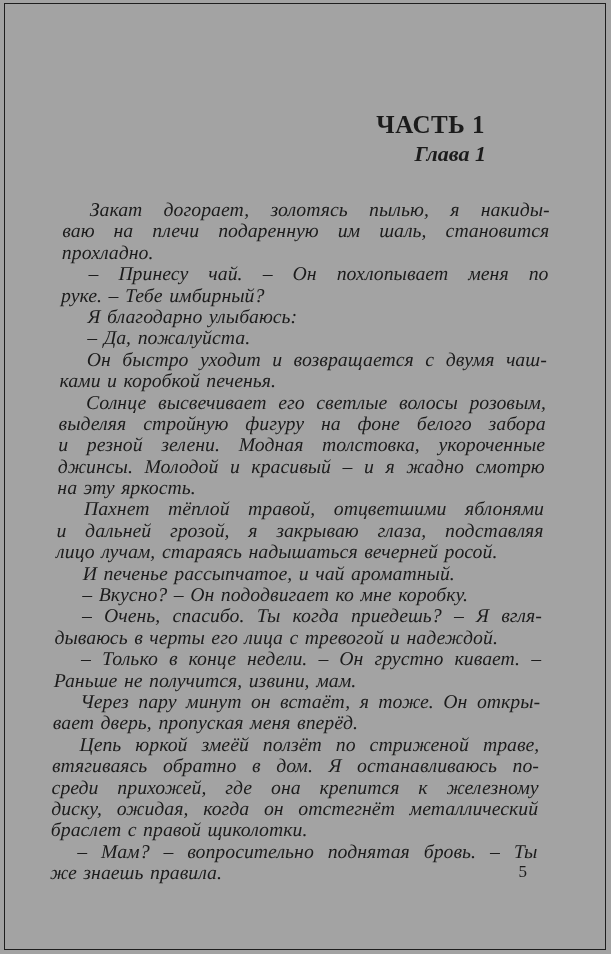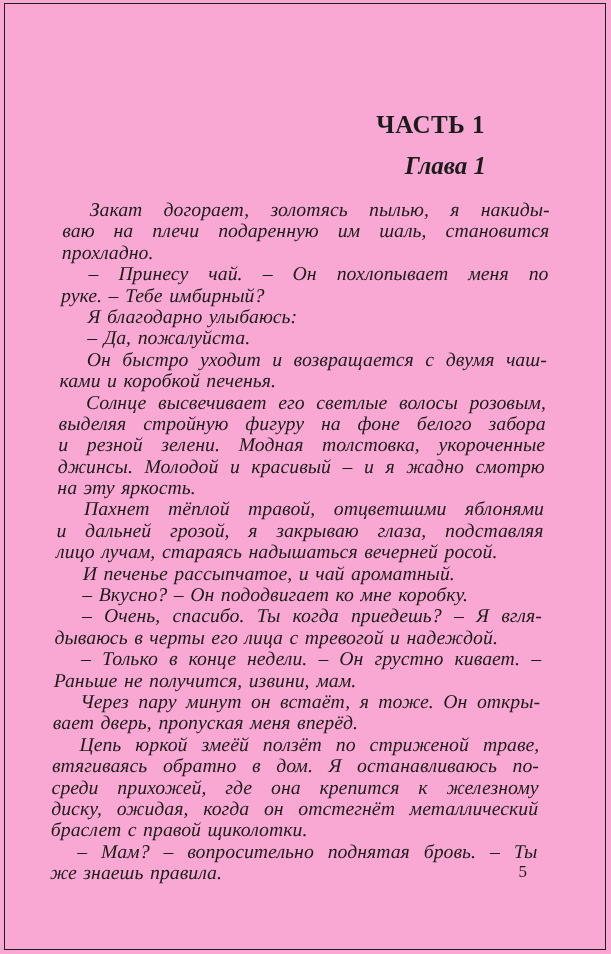--- a/index.html
+++ b/index.html
@@ -1,20 +1,20 @@
 <!DOCTYPE html>
 <html lang="ru"><head>
 <meta charset="utf-8">
 <style>
   html, body { margin: 0; padding: 0; background: #ffffff; }
   .page {
     position: relative;
     width: 611px;
     height: 954px;
-    background: #f9a8d4;
+    background: #a3a3a3;
     overflow: hidden;
     font-family: "Liberation Serif", serif;
     color: #1b1b1b;
   }
   .frame {
     position: absolute;
     left: 4px; top: 3px; right: 5px; bottom: 4px;
     border: 1.5px solid #1e1e1e;
   }
   .part-title {
@@ -23,24 +23,24 @@
     right: 126px;
     margin: 0;
     font-size: 25px;
     font-weight: bold;
     font-style: normal;
     letter-spacing: 0.5px;
     white-space: nowrap;
   }
   .chapter-title {
     position: absolute;
-    top: 152px;
+    top: 141px;
     right: 125px;
     margin: 0;
-    font-size: 25px;
+    font-size: 22px;
     font-weight: bold;
     font-style: italic;
     white-space: nowrap;
   }
   .body-text {
     position: absolute;
     top: 199px;
     left: 63px;
     width: 487px;
     font-style: italic;

